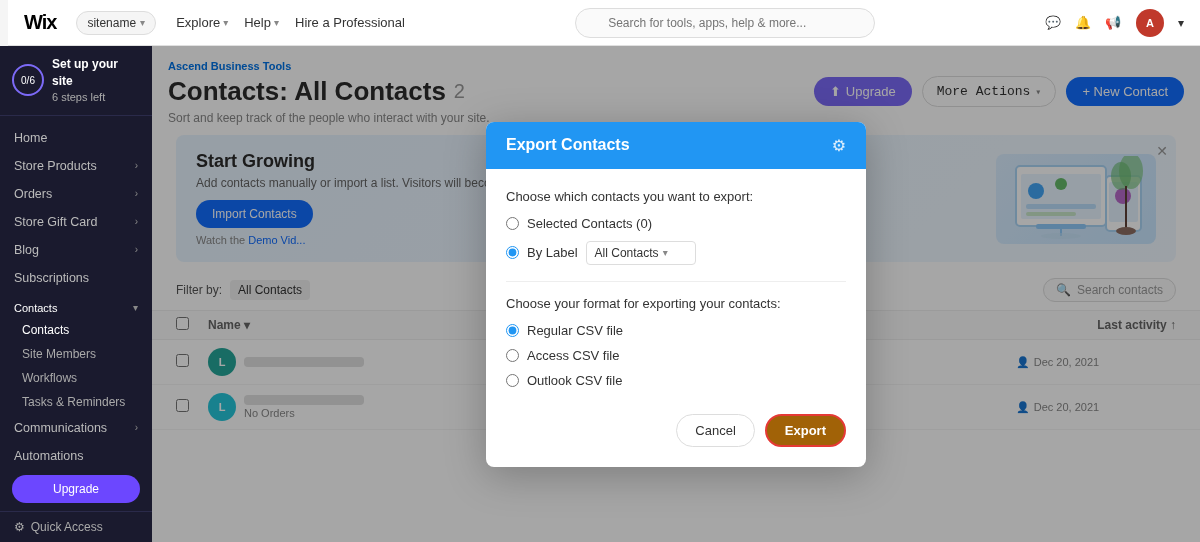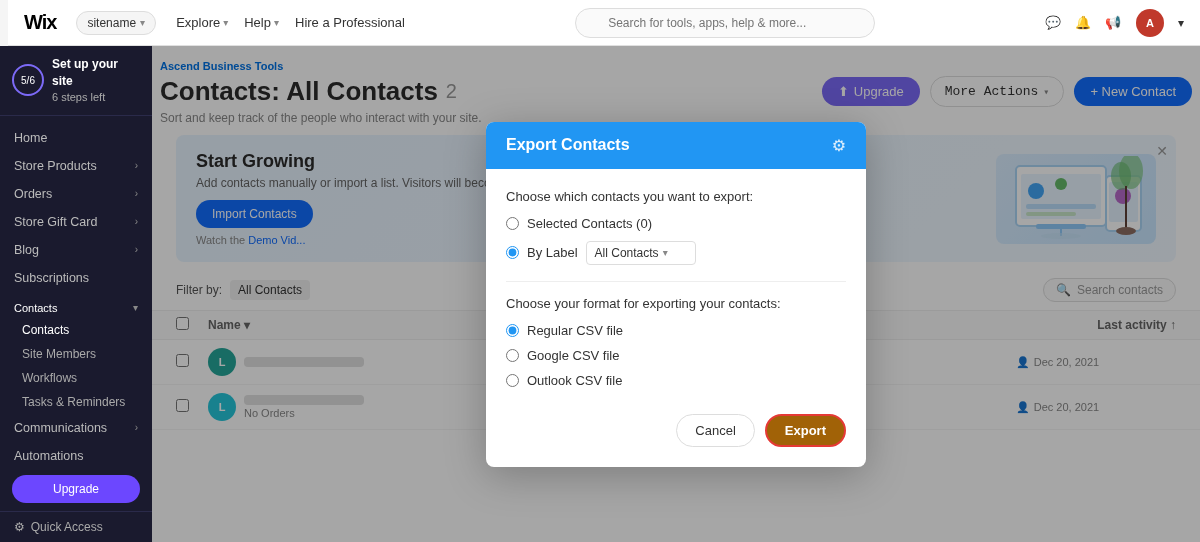--- a/index.html
+++ b/index.html
@@ -187,21 +187,21 @@
     
     .main-content {
       flex: 1;
       background: #fff;
       overflow: hidden;
       position: relative;
     }
 
     
     .ascend-header {
-      padding: 14px 8px 0;
+      padding: 14px 16px 0;
     }
     .ascend-brand {
       font-size: 11px;
       color: #0073e6;
       font-weight: 600;
       margin-bottom: 4px;
     }
     .page-title-row {
       display: flex;
       align-items: center;
@@ -539,21 +539,21 @@
     <span>📢</span>
     <div class="avatar-circle">A</div>
     <span class="user-name-top">▾</span>
   </div>
 </div>
 
 <div class="app-layout">
 
   <div class="sidebar">
     <div class="sidebar-setup">
-      <div class="setup-circle">5/6</div>
+      <div class="setup-circle">0/6</div>
       <div class="setup-text">
         <strong>Set up your site</strong><br>
         <span>6 steps left</span>
       </div>
     </div>
     <div class="sidebar-nav">
       <div class="sidebar-item">Home</div>
       <div class="sidebar-item">
         <span>Store Products</span>
           <span class="chevron">›</span>
@@ -732,21 +732,21 @@
           </div>
           <hr class="section-divider">
           <div class="modal-section-label">Choose your format for exporting your contacts:</div>
           <div class="radio-group">
             <label class="radio-option">
               <input type="radio" name="format" value="regular" checked="" style="">
               <span>Regular CSV file</span>
             </label>
             <label class="radio-option">
               <input type="radio" name="format" value="google" style="">
-              <span>Google CSV file</span>
+              <span>Access CSV file</span>
             </label>
             <label class="radio-option">
               <input type="radio" name="format" value="outlook" style="">
               <span>Outlook CSV file</span>
             </label>
           </div>
           <div class="modal-footer">
             <button class="btn-cancel">Cancel</button>
             <button class="btn-export">Export</button>
           </div>

